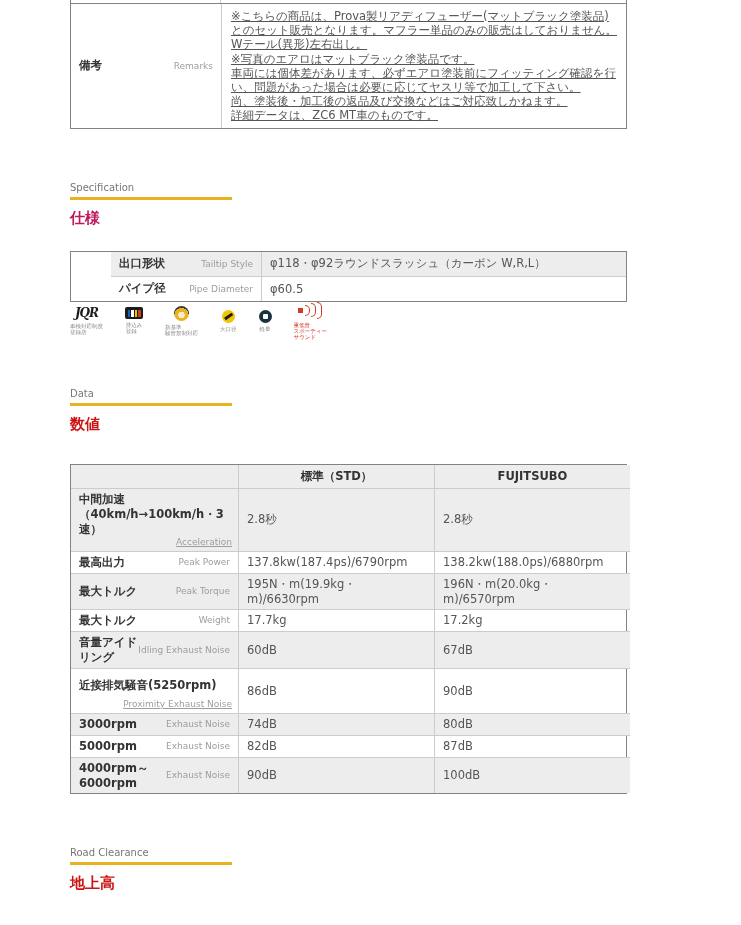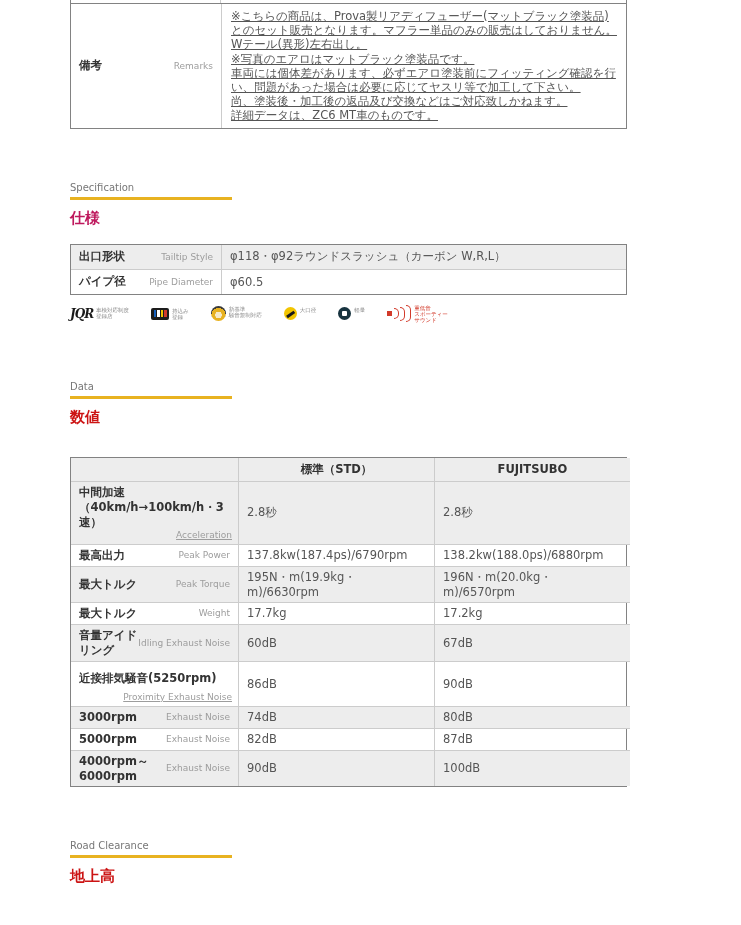--- a/index.html
+++ b/index.html
@@ -42,21 +42,21 @@
   
   .data-table td{height:15px;}
   .data-table td.c0{width:151px;}
   .data-table td.c1,.data-table td.c2{width:179px;}
   .data-table tr.hdr td{background:#ededed; text-align:center; font-weight:bold; color:#333; height:17px;}
   .data-table tr.r2l td{height:27px;}
   .data-table td.lab-abs{padding-bottom:14px; height:24px;}
 
   
   .badges{display:flex; align-items:center; gap:0; margin-top:8px; height:22px;}
-  .badge{display:flex; gap:3px; margin-right:22px;}
+  .badge{display:flex; align-items:center; gap:3px; margin-right:22px;flex-direction:column;}
   .badge .tiny{font-size:5.5px; line-height:6px; color:#8a8a8a; white-space:pre-line;}
   .jqr-text{font-size:12px; font-weight:bold; font-style:italic; color:#1a1a1a;
             font-family:"DejaVu Serif","Liberation Serif",serif; letter-spacing:-1px;}
   .plate{width:18px; height:12px; background:#1c1c1c; border-radius:2px;
          display:flex; align-items:center; justify-content:center; gap:1px;}
   .plate i{display:block; width:2.5px; height:7px;}
   .gauge{width:15px; height:15px; border-radius:50%;
          background:radial-gradient(circle at 50% 60%, #f5e9c8 0 28%, #e8b220 29% 60%, #3a3a3a 61% 100%);}
   .bigbore{width:13px; height:13px; border-radius:50%; background:#f2c500; position:relative;}
   .bigbore i{position:absolute; left:2px; top:5.5px; width:9px; height:2.5px; background:#1a1a1a; transform:rotate(-35deg);}
@@ -64,21 +64,21 @@
   .lightw i{position:absolute; left:4px; top:4px; width:5px; height:5px; background:#fff; border-radius:1px;}
   .sound{display:flex; align-items:center;}
   .sound .sq{width:5px; height:5px; background:#d23a2a; margin-right:1px;}
   .sound .arc{width:4px; height:9px; border:1.5px solid #d23a2a; border-left:none;
               border-radius:0 6px 6px 0; margin-left:1px;}
   .sound .arc.a2{height:12px;} .sound .arc.a3{height:15px;}
   .badge .tiny.red{color:#d23a2a;}
 
   .mt-remarks{margin-top:0;}
   .mt-spec-sec{margin-top:53px;}
-  .mt-spec-tbl{margin-top:16px;}
+  .mt-spec-tbl{margin-top:23px;padding-left:40px;}
   .mt-data-sec{margin-top:56px;}
   .mt-data-tbl{margin-top:30px;}
   .mt-road-sec{margin-top:53px;}
 </style>
 </head>
 <body>
 
 <div class="content">
 
   <div class="partial-row">

